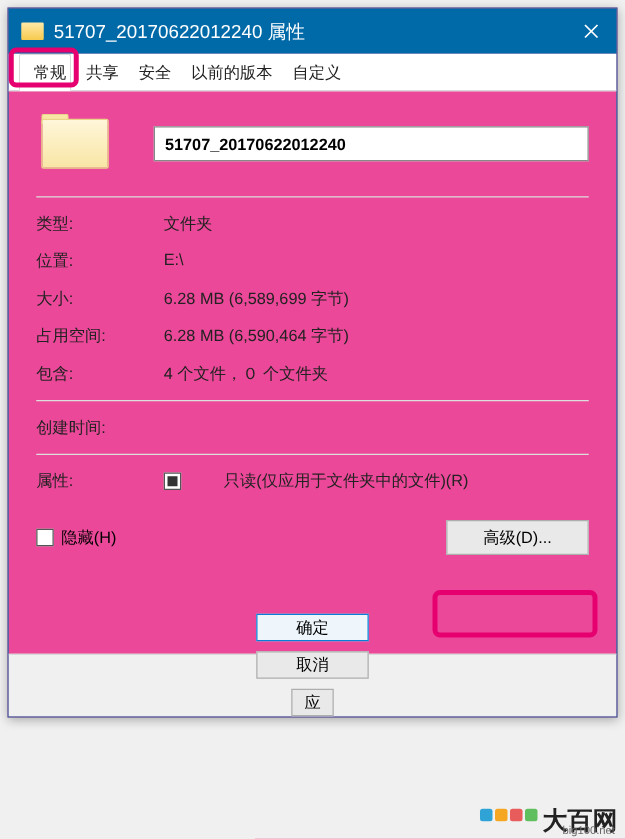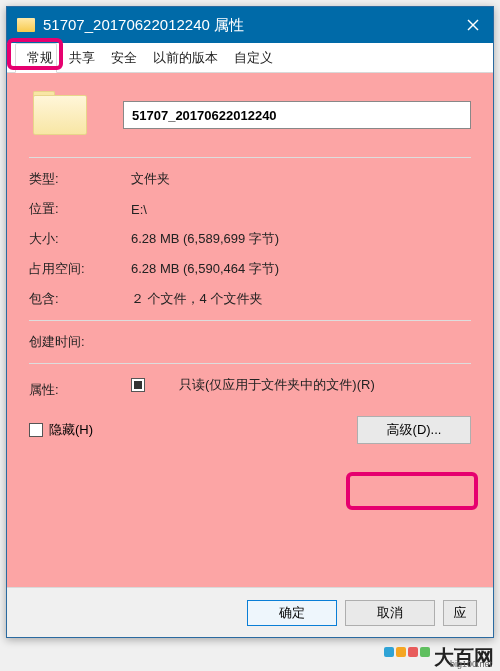--- a/index.html
+++ b/index.html
@@ -12,23 +12,23 @@
     font-size: 13px;
     background: #f0f0f0;
     overflow: hidden;
     position: relative;
   }
   .window {
     position: absolute;
     left: 6px;
     top: 6px;
     width: 488px;
-    height: 632px;
+    height: 568px;
     border: 1px solid #2a6aa0;
-    background: #fca5a5;
+    background: #ec4899;
     box-shadow: 0 2px 8px rgba(0,0,0,0.3);
   }
   .titlebar {
     height: 36px;
     background: #006aa8;
     color: #fff;
     display: flex;
     align-items: center;
     padding: 0 10px;
   }
@@ -127,21 +127,21 @@
     font-weight: bold;
   }
   .sep {
     border: none;
     border-top: 1px solid #ddd;
     margin: 6px 0 12px 0;
   }
   .row {
     display: flex;
     margin: 12px 0;
-    align-items: center;
+    align-items: flex-start;
   }
   .row .lbl {
     width: 102px;
     color: #222;
   }
   .row .val {
     flex: 1;
     color: #222;
   }
   .attr-line {
@@ -197,20 +197,21 @@
     right: 0;
     bottom: 0;
     height: 50px;
     border-top: 1px solid #d9d9d9;
     background: #f0f0f0;
     display: flex;
     align-items: center;
     justify-content: flex-end;
     padding: 0 16px;
     gap: 8px;
+    flex-direction: column;
   }
   .btn {
     width: 90px;
     height: 26px;
     background: #e9e9e9;
     border: 1px solid #aeaeae;
     font-size: 13px;
     font-family: inherit;
     cursor: default;
   }
@@ -297,21 +298,21 @@
     <div class="row">
       <div class="lbl">大小:</div>
       <div class="val">6.28 MB (6,589,699 字节)</div>
     </div>
     <div class="row">
       <div class="lbl">占用空间:</div>
       <div class="val">6.28 MB (6,590,464 字节)</div>
     </div>
     <div class="row">
       <div class="lbl">包含:</div>
-      <div class="val">２ 个文件，4 个文件夹</div>
+      <div class="val">4 个文件，０ 个文件夹</div>
     </div>
 
     <hr class="sep">
 
     <div class="row">
       <div class="lbl">创建时间:</div>
     </div>
 
     <hr class="sep">
 

